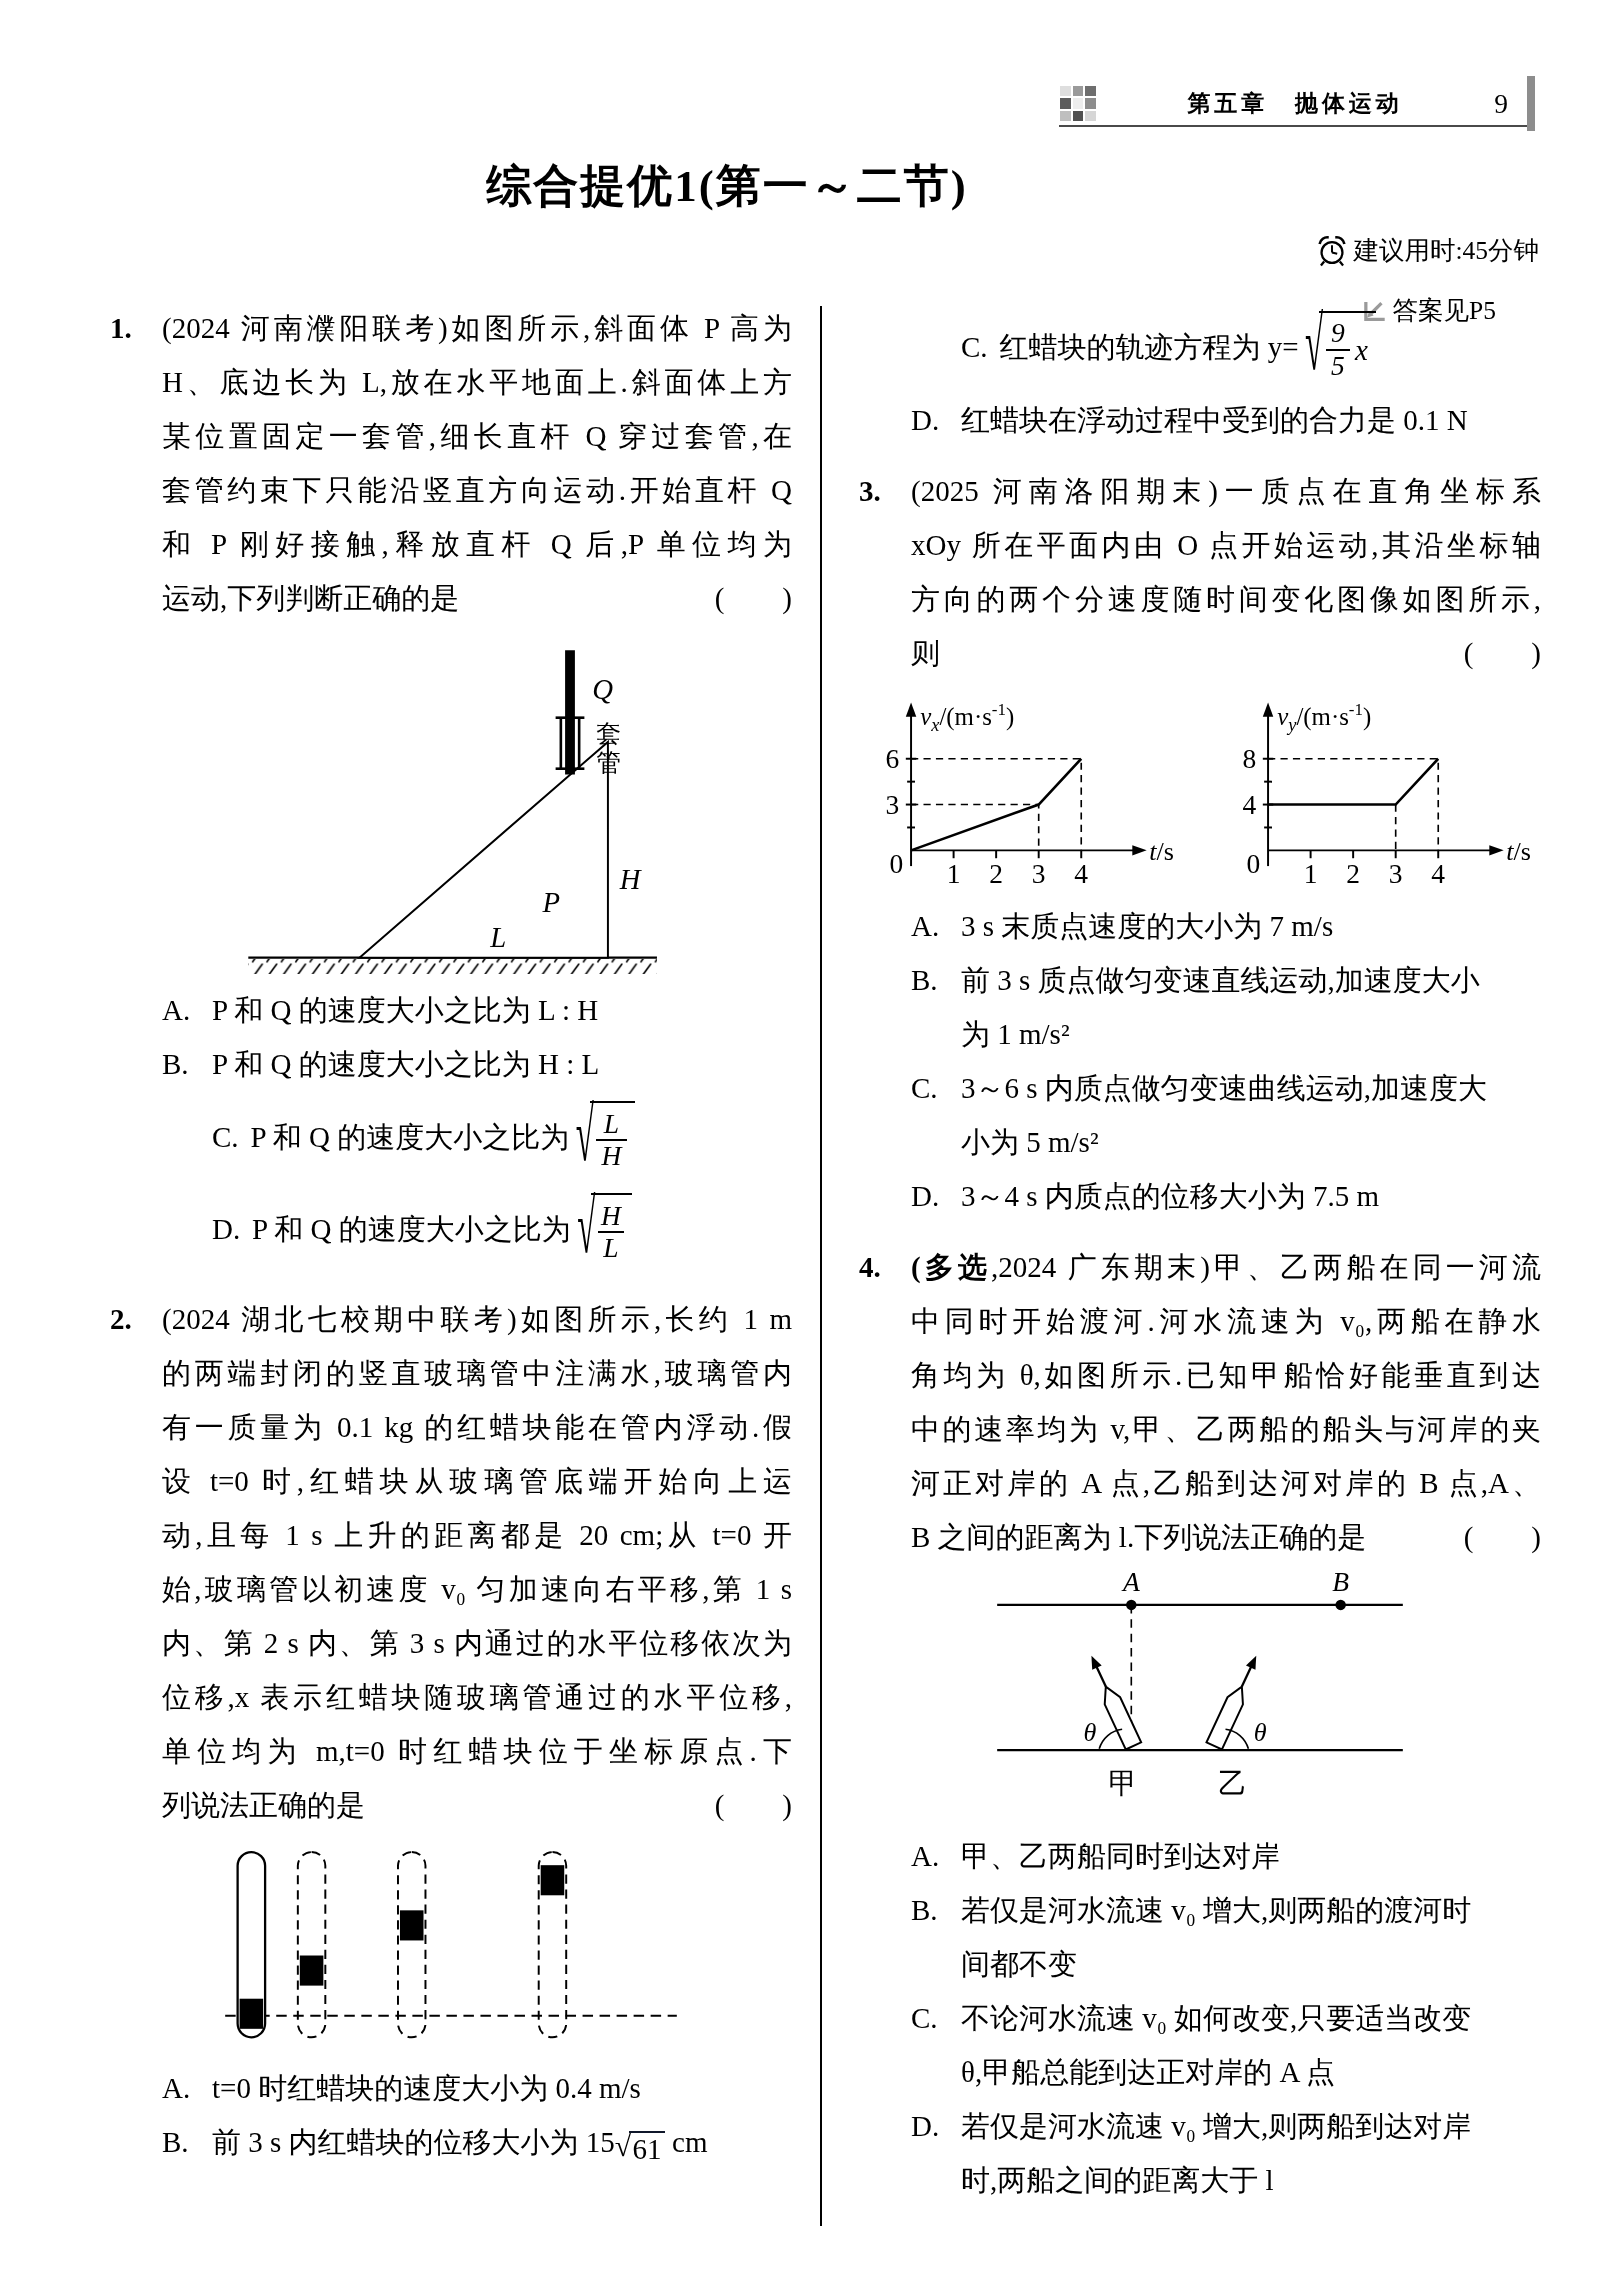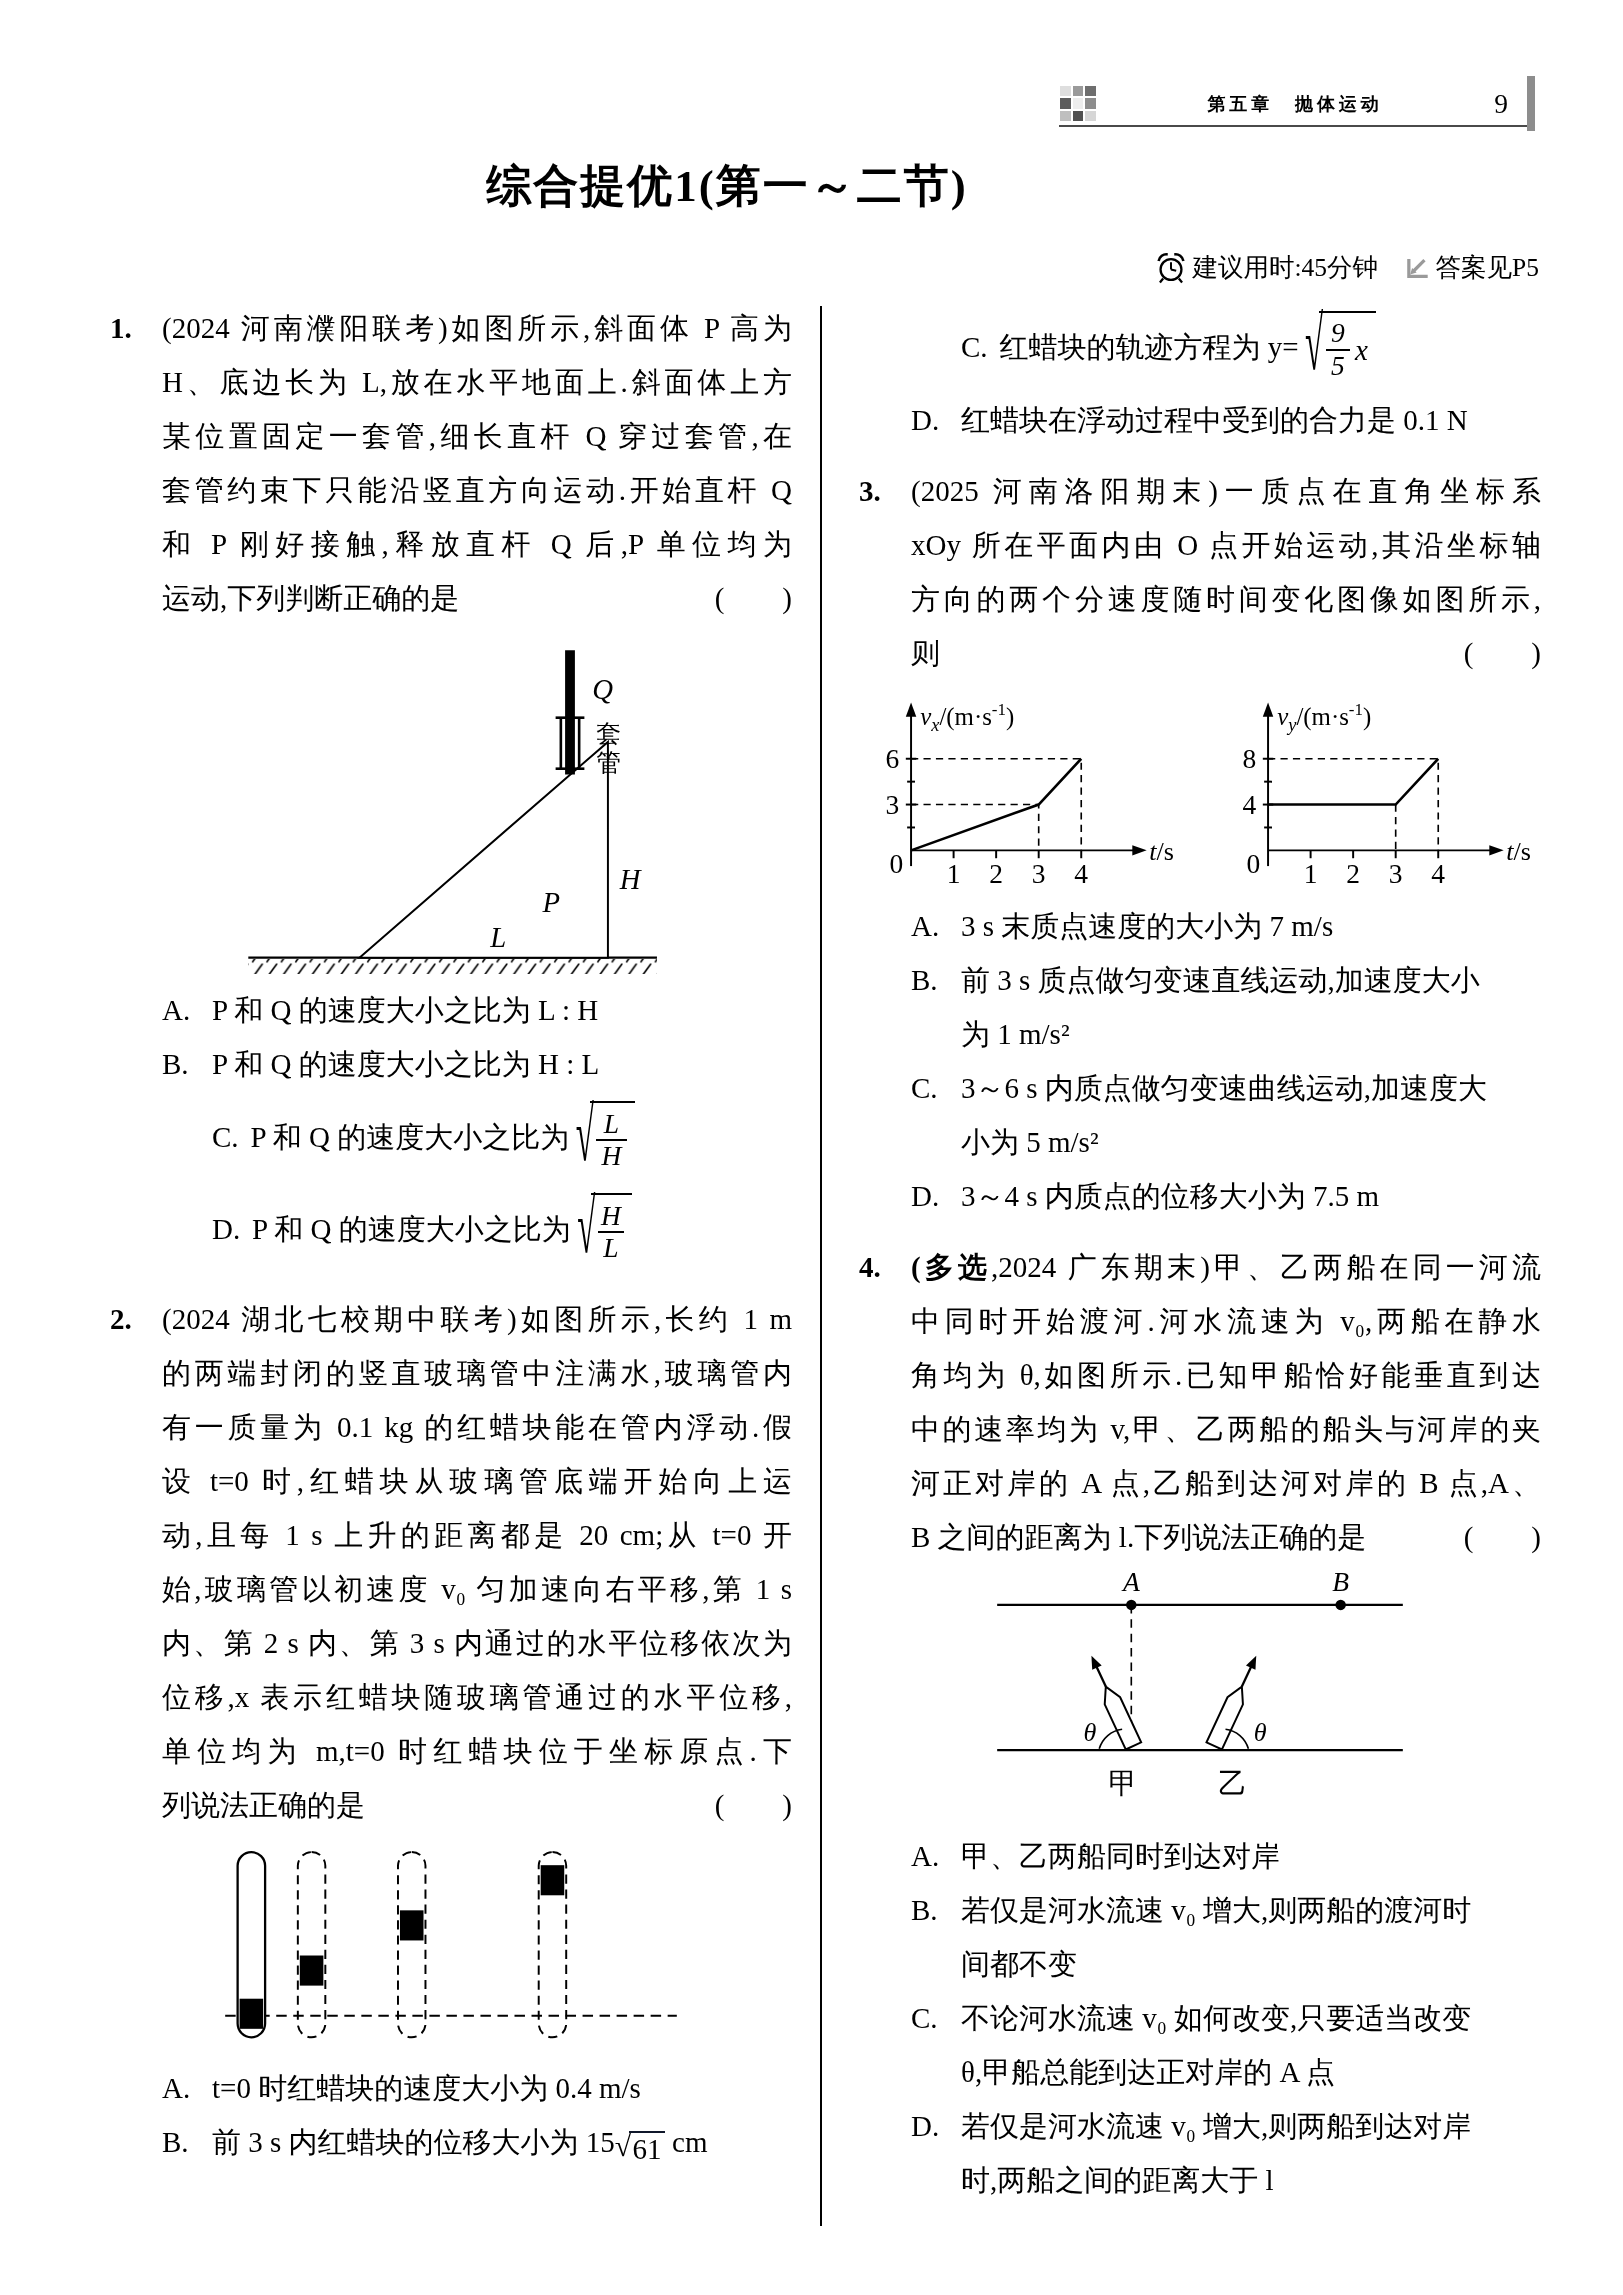--- a/index.html
+++ b/index.html
@@ -4,27 +4,27 @@
 <style>
   html,body{margin:0;padding:0;background:#fff;}
   #page{position:relative;width:1623px;height:2295px;background:#ffffff;color:#000;
         font-family:"Liberation Serif","DejaVu Serif",serif;overflow:hidden;}
   
   #hdr{position:absolute;left:1059px;top:82px;width:475px;height:43px;
        border-bottom:2.6px solid #4a4a4a;display:flex;align-items:center;}
   #hdr .mosaic{display:grid;grid-template-columns:10.5px 10.5px 10.5px;grid-template-rows:10.5px 10.5px 10.5px;
        gap:2px;margin-left:1.3px;}
   #hdr .mosaic i{display:block;}
-  #hdr .chapter{flex:1;text-align:center;font-weight:bold;font-size:18px;letter-spacing:3.9px;}
+  #hdr .chapter{flex:1;text-align:center;font-weight:bold;font-size:23px;letter-spacing:3.9px;}
   #hdr .pgnum{font-size:27.5px;margin-right:26px;}
   #hdr .vbar{position:absolute;right:-1.3px;top:-6.5px;width:8.5px;height:55px;background:#8d8d8d;}
   
   #title{position:absolute;left:259px;top:156px;width:936px;text-align:center;
          font-size:45px;font-weight:bold;letter-spacing:2px;}
-  #meta{position:absolute;top:250px;right:84px;display:flex;align-items:center;gap:25px;font-size:25.5px;}
+  #meta{position:absolute;top:233px;right:84px;display:flex;align-items:center;gap:25px;font-size:25.5px;flex-direction:column;}
   #meta .mitem{display:flex;align-items:center;gap:6.5px;}
   
   #divider{position:absolute;left:820px;top:306px;height:1920px;border-left:2px solid #000;}
   .col{position:absolute;top:301px;width:682px;font-size:29px;}
   #colL{left:110px;} #colR{left:859px;}
   .q{position:relative;}
   .qnum{position:absolute;left:0;top:0;font-weight:bold;line-height:54px;}
   .qtext{margin-left:52px;}
   .ln{line-height:54px;text-align:justify;text-align-last:justify;}
   .lnp{line-height:54px;display:flex;justify-content:space-between;text-align:left;}

